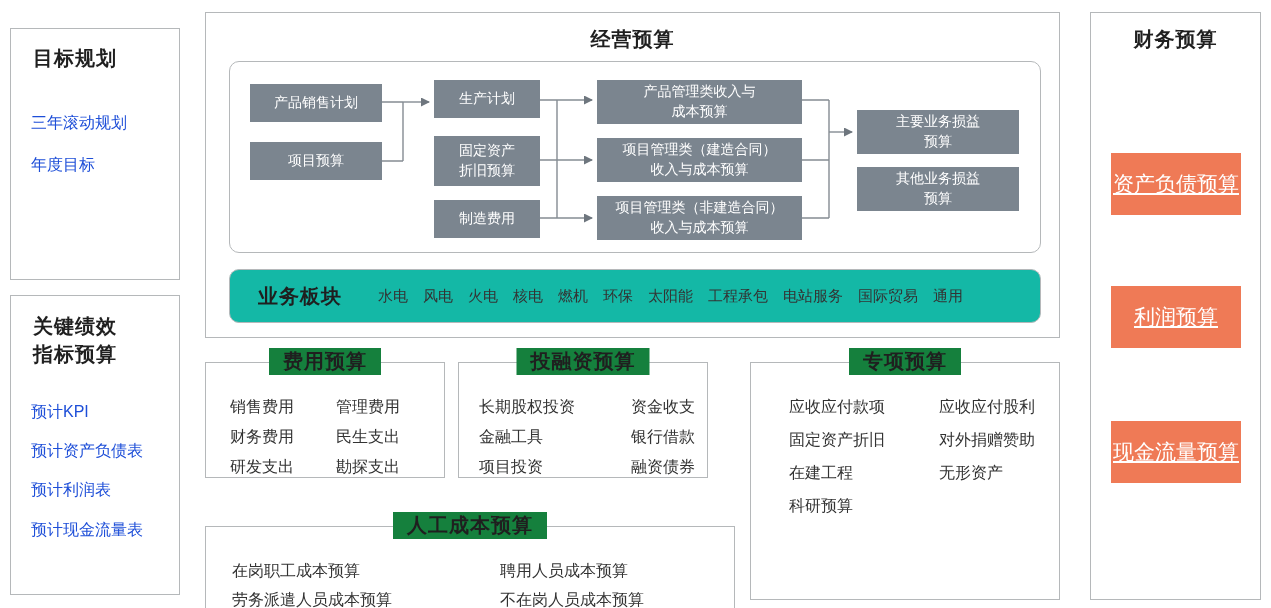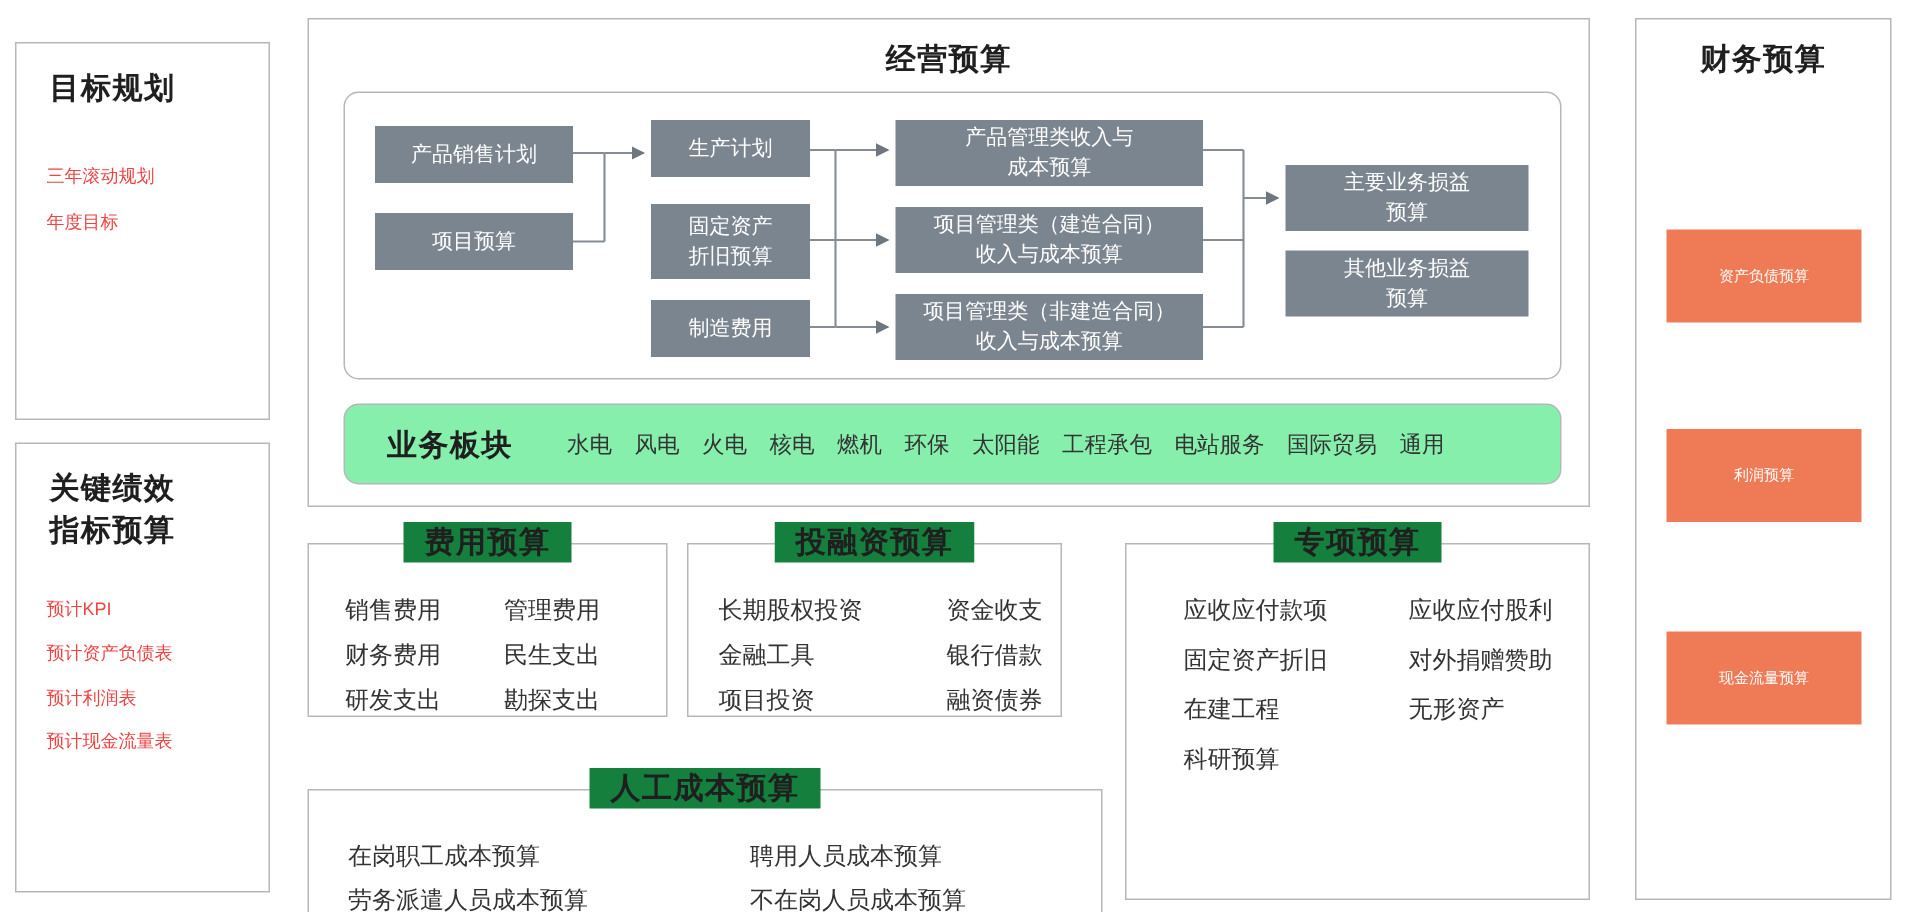--- a/index.html
+++ b/index.html
@@ -7,50 +7,50 @@
   body { font-family: "Liberation Sans", "DejaVu Sans", sans-serif; color: #333; }
   .canvas { position: relative; width: 1271px; height: 608px; background: #fff; overflow: hidden; }
 
   .panel { position: absolute; border: 1px solid var(--border-gray, #b5b8ba); background: #fff; }
 
   .panel-title { margin: 0; font-size: 20px; font-weight: bold; color: #1f1f1f; letter-spacing: 1px; }
   .pt-left { padding: 16px 0 0 22px; }
   .pt-center { text-align: center; padding-top: 13px; }
   .title-lines { line-height: 1.4; }
 
-  .plain-list { font-size: 12px; color: #ef4444; }
+  .plain-list { font-size: 16px; color: #1d4ed8; }
   .goal-list { padding: 30px 0 0 20px; line-height: 2.6; }
   .kpi-list { padding: 24px 0 0 20px; line-height: 2.45; }
 
   .flow { position: absolute; border: 1px solid var(--border-gray, #b5b8ba); border-radius: 10px; background: #fff; }
   .flow-svg { position: absolute; left: 0; top: 0; }
   .conn { stroke: #858c93; stroke-width: 1.4; fill: none; }
 
   .gray-box { position: absolute; background: var(--box-gray, #7b858f); color: #fff;
               display: flex; align-items: center; justify-content: center; text-align: center;
               font-size: 14px; line-height: 1.4; white-space: pre-line; padding: 2px 4px; }
 
   .seg-row { position: absolute; border: 1px solid var(--border-gray, #b5b8ba); border-radius: 10px;
-             background: #86efac; display: flex; align-items: center; }
+             background: #14b8a6; display: flex; align-items: center; }
   .seg-title { font-size: 20px; font-weight: bold; color: #1f1f1f; margin: 0 36px 0 28px; white-space: nowrap; letter-spacing: 1px; }
   .seg-items { display: flex; gap: 15px; font-size: 15px; color: #333; white-space: nowrap; }
 
   .legend-title { position: absolute; top: -15px; left: 50%; transform: translateX(-50%);
                   background: #15803d; padding: 0 14px; margin: 0; font-size: 20px; font-weight: bold;
                   color: #1f1f1f; white-space: nowrap; letter-spacing: 1px; }
 
   .two-col { display: grid; font-size: 16px; color: #333; align-content: start; }
   .cols-expense    { grid-template-columns: 106px auto; padding: 34px 0 0 24px; row-gap: 9px; }
   .cols-investment { grid-template-columns: 152px auto; padding: 34px 0 0 20px; row-gap: 9px; }
   .cols-special    { grid-template-columns: 150px auto; padding: 34px 0 0 38px; row-gap: 12px; }
   .cols-labor      { grid-template-columns: 268px auto; padding: 34px 0 0 26px; row-gap: 8px; }
 
   .orange-box { position: absolute; background: var(--accent-orange, #ef7a56); color: #fff;
-                display: flex; align-items: center; justify-content: center; font-size: 10px;
-                text-align: right; }
+                display: flex; align-items: center; justify-content: center; font-size: 21px;
+                text-align: right; text-decoration: underline; }
 </style>
 </head>
 <body>
 
 <div class="canvas">
 
   <section class="panel" style="left:10px;top:28px;width:170px;height:252px;">
     <h2 class="panel-title pt-left">目标规划</h2>
     <div class="plain-list goal-list">
       <div>三年滚动规划</div>

